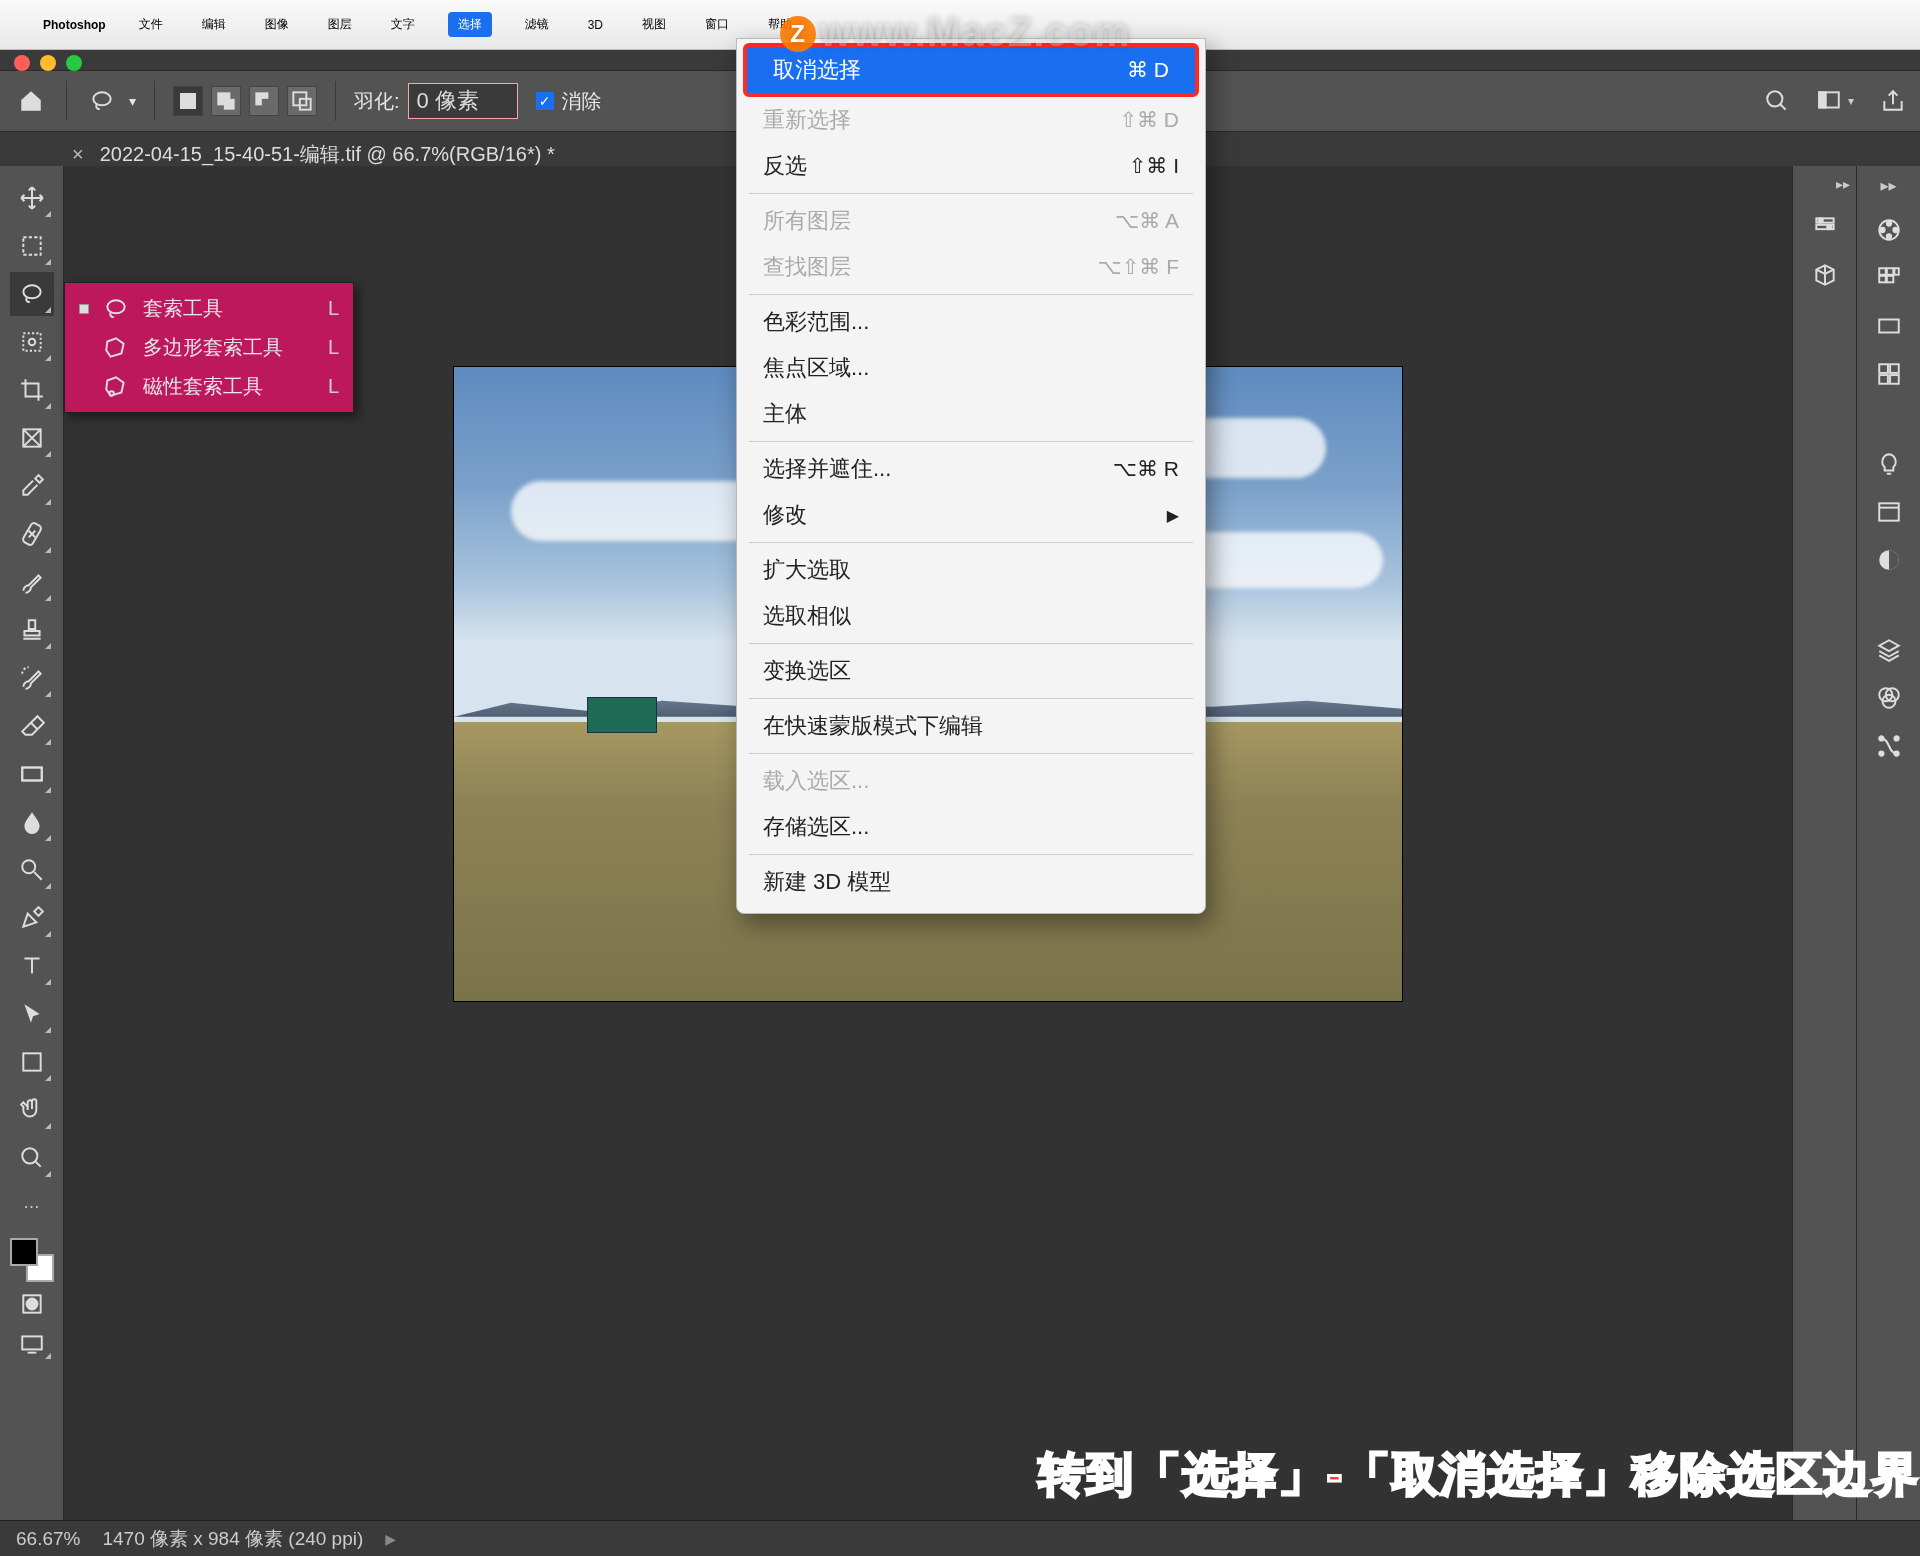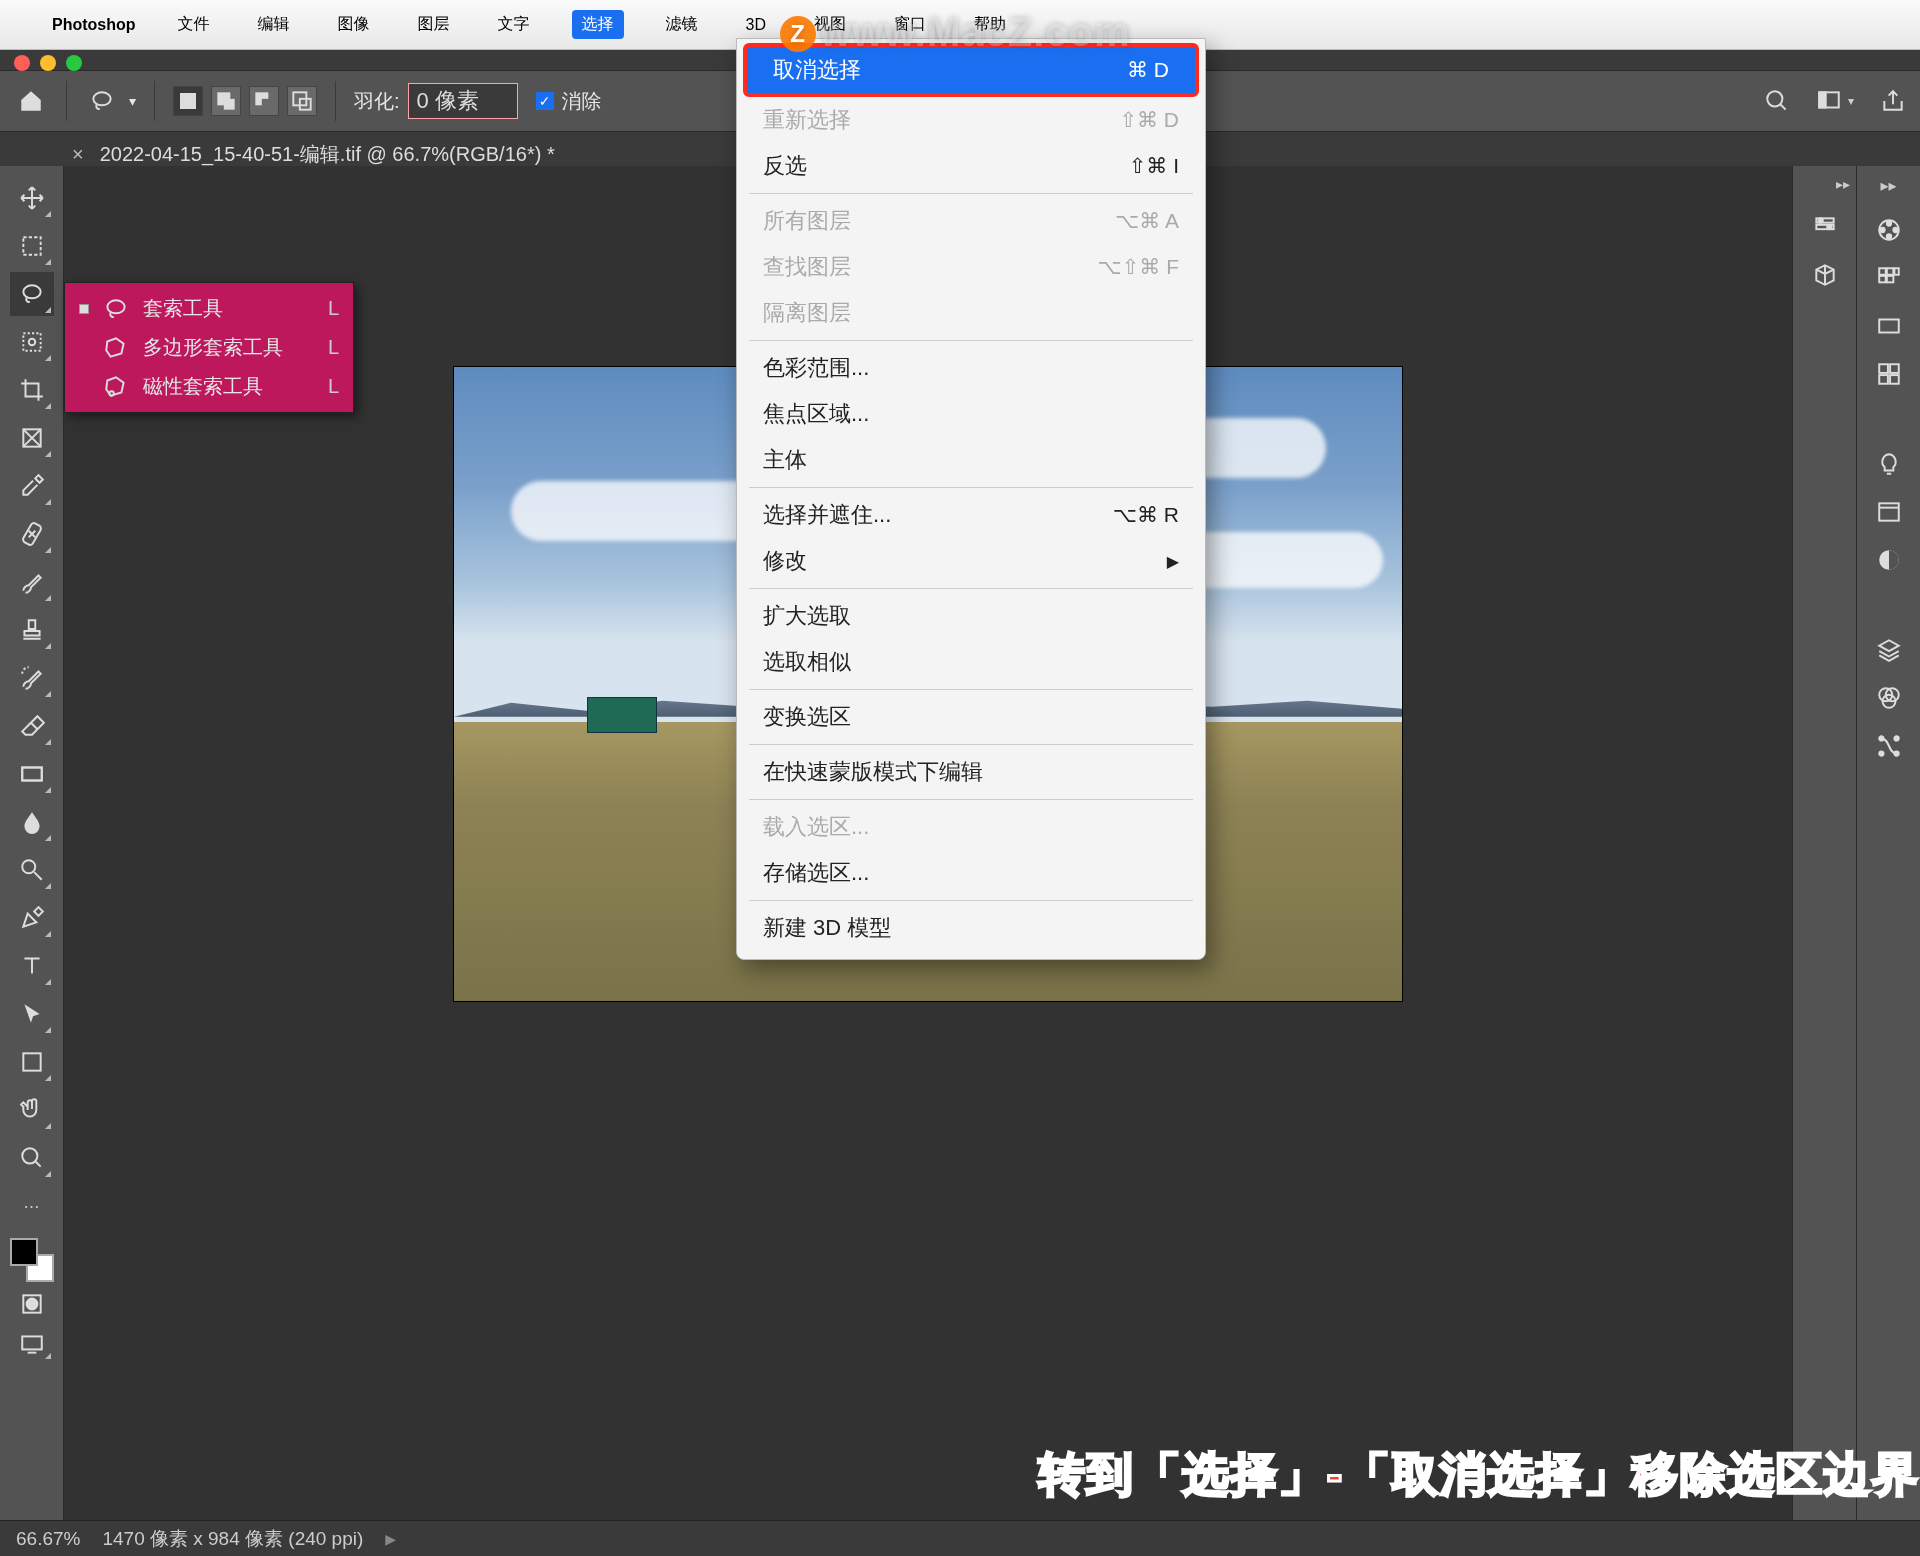--- a/index.html
+++ b/index.html
@@ -1,19 +1,19 @@
 <!DOCTYPE html>
 <html><head>
 <meta charset="utf-8">
 <style>
 * { margin: 0; padding: 0; box-sizing: border-box; font-family: -apple-system, BlinkMacSystemFont, "PingFang SC", sans-serif; }
 body { background: #323232; width: 1920px; height: 1556px; overflow: hidden; position: relative; }
 
 
-.mac-menubar { height: 50px; background: linear-gradient(to bottom, #fafafa, #e8e8e8); display: flex; align-items: center; padding: 0 16px; gap: 36px; font-size: 16px; color: #000; border-bottom: 1px solid #bbb; }
+.mac-menubar { height: 50px; background: linear-gradient(to bottom, #fafafa, #e8e8e8); display: flex; align-items: center; padding: 0 16px; gap: 27px; font-size: 12px; color: #000; border-bottom: 1px solid #bbb; }
 .mac-menubar .apple { font-size: 22px; }
 .mac-menubar .appname { font-weight: 700; }
 .mac-menubar .menu-item { cursor: default; padding: 4px 6px; }
 .mac-menubar .menu-item.active { background: #1a6ff1; color: #fff; border-radius: 4px; padding: 4px 10px; }
 
 
 .window-chrome { height: 20px; padding: 6px 14px 0; display: flex; gap: 10px; align-items: center; background: #3a3a3a; }
 .traffic { width: 16px; height: 16px; border-radius: 50%; }
 .traffic.r { background: #ff5f57; } .traffic.y { background: #febc2e; } .traffic.g { background: #28c840; }
 
@@ -525,24 +525,20 @@
     </div>
     <hr>
     <div class="row disabled">
       <span>所有图层</span>
       <span class="sc">⌥⌘ A</span>
     </div>
     <div class="row disabled">
       <span>查找图层</span>
       <span class="sc">⌥⇧⌘ F</span>
     </div>
-    <div class="row disabled">
-      <span>隔离图层</span>
-      <span class="sc"></span>
-    </div>
     <hr>
     <div class="row">
       <span>色彩范围...</span>
       <span class="sc"></span>
     </div>
     <div class="row">
       <span>焦点区域...</span>
       <span class="sc"></span>
     </div>
     <div class="row">

